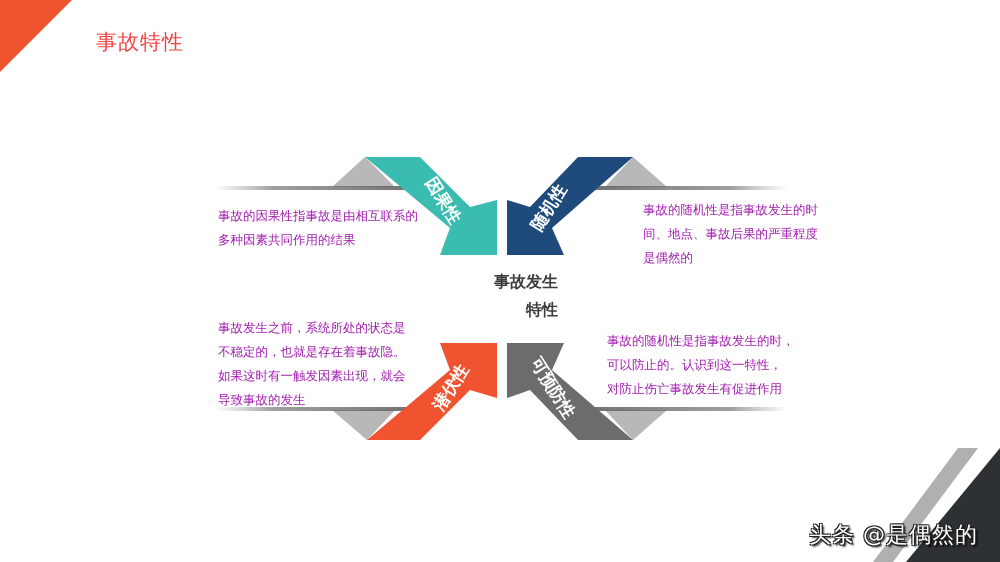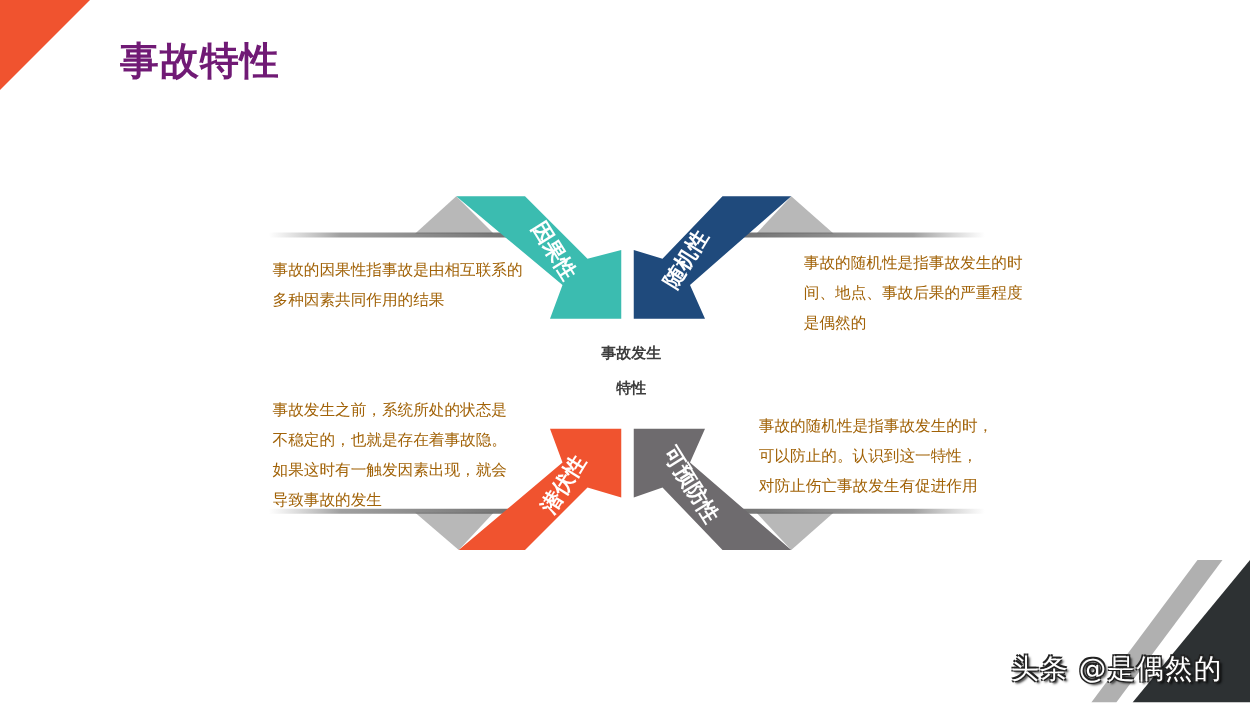--- a/index.html
+++ b/index.html
@@ -3,29 +3,29 @@
   <meta charset="utf-8">
   <style>
     html, body { margin: 0; padding: 0; }
     body {
       width: 1000px; height: 562px; position: relative; overflow: hidden;
       background: #ffffff;
       font-family: "DejaVu Sans", "Liberation Sans", sans-serif;
     }
     .abs { position: absolute; }
     .title {
-      left: 96px; top: 28px; font-size: 31px; font-weight: bold; color: #701a75;
+      left: 96px; top: 28px; font-size: 21px; font-weight: normal; color: #ef4444;
       letter-spacing: 1px;
     }
     .desc {
-      font-size: 12.5px; color: #a16207; line-height: 24px; white-space: pre-line;
+      font-size: 12.5px; color: #a21caf; line-height: 24px; white-space: pre-line;
     }
     .center-label {
-      left: 452px; top: 268px; width: 106px; text-align: center;
-      font-size: 12px; font-weight: bold; color: #3d3d3d; line-height: 28px;
+      left: 452px; top: 268px; width: 106px; text-align: right;
+      font-size: 16px; font-weight: bold; color: #3d3d3d; line-height: 28px;
       white-space: pre-line;
     }
     svg.diagram { position: absolute; left: 0; top: 0; }
     .arrow-text {
       font-size: 17px; font-weight: bold; fill: #ffffff;
       font-family: "DejaVu Sans", sans-serif;
     }
     .watermark {
       right: 22px; bottom: 12px; font-size: 22px; color: #ffffff;
       text-shadow: 1px 1px 0 #222, -1px -1px 0 #222, 1px -1px 0 #222, -1px 1px 0 #222, 2px 2px 2px #000;

